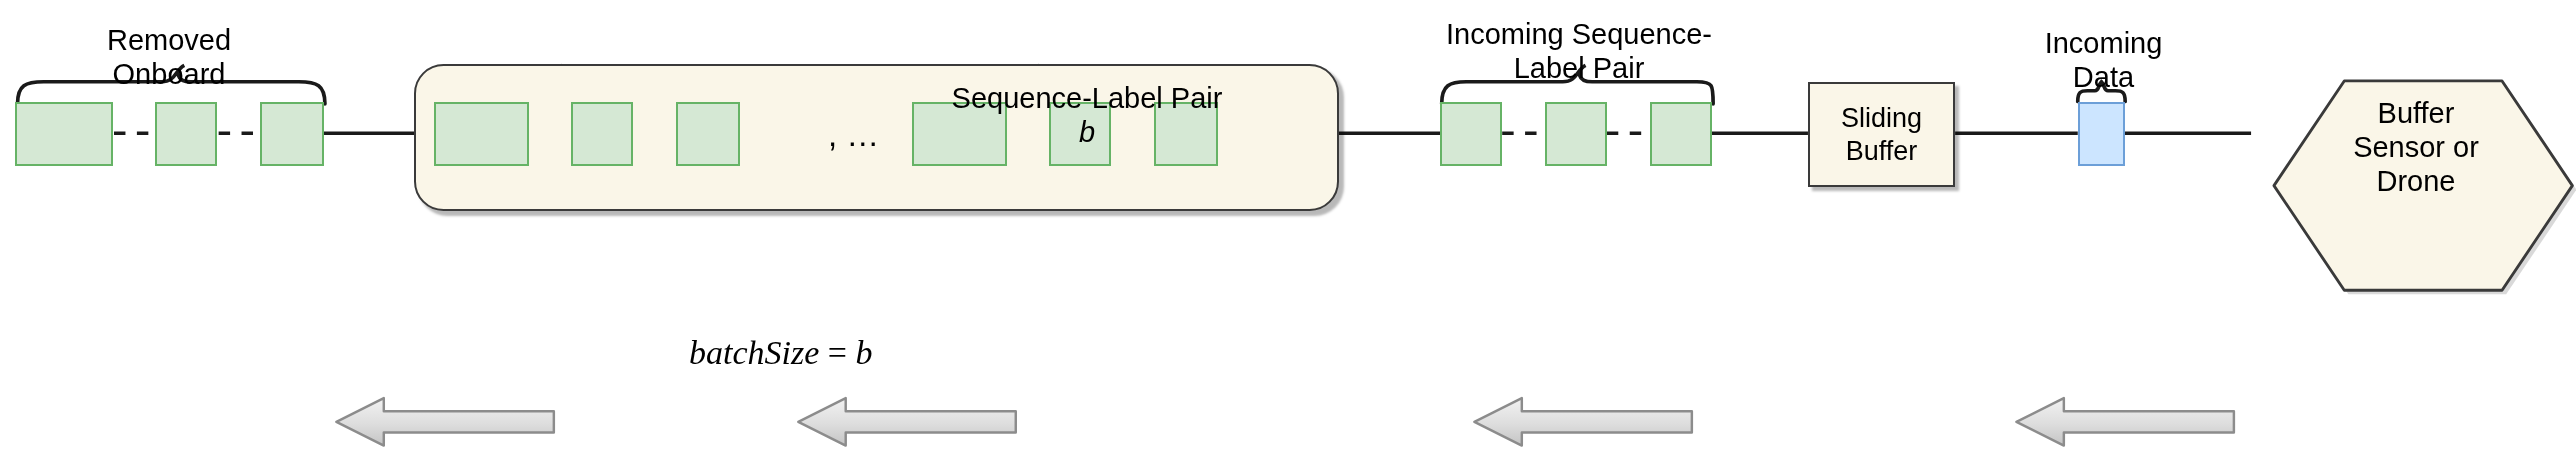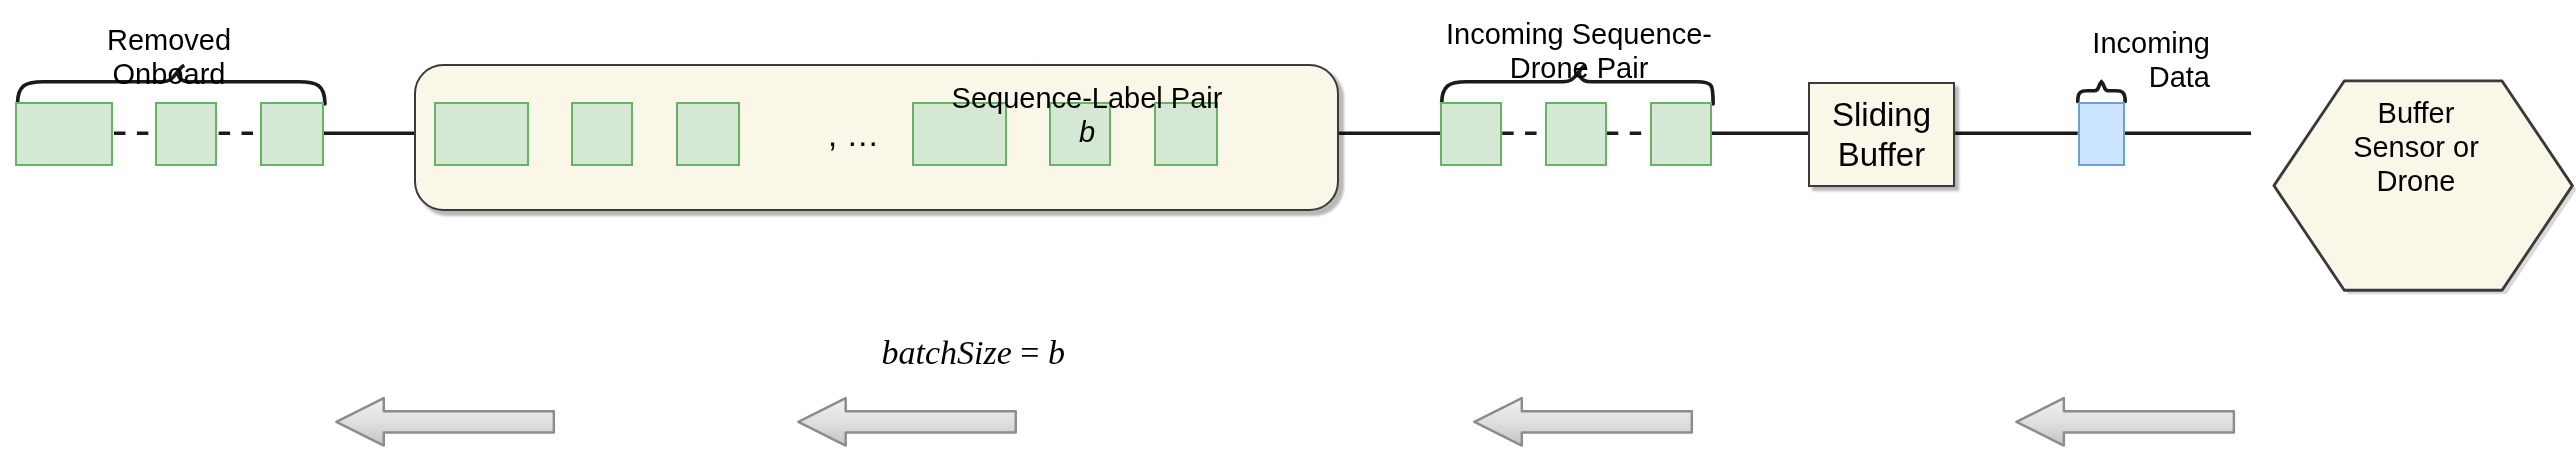--- a/index.html
+++ b/index.html
@@ -31,21 +31,21 @@
   }
   .lbl-plain {
     font-size: 29px;
   }
   .math {
     position: absolute;
     font-family: "Liberation Serif", serif;
     font-style: italic;
     font-size: 34px;
     color: #000000;
-    text-align: right;
+    text-align: left;
     white-space: nowrap;
   }
   .math .num { font-style: normal; }
   .math .eq  { font-style: normal; }
 
   
   .cell {
     position: absolute;
     background: #d5e8d4;
     border: 2.5px solid #66b366;
@@ -70,21 +70,21 @@
   .proc-box {
     position: absolute;
     background: #faf6e8;
     border: 2.5px solid #3a3a3a;
     box-sizing: border-box;
     box-shadow: 4.1px 4.1px 2.5px rgba(0,0,0,0.28);
     display: flex;
     align-items: center;
     justify-content: center;
     text-align: center;
-    font-size: 33px;
+    font-size: 27px;
     line-height: 1.2;
     white-space: pre-line;
     color: #000;
   }
   svg.overlay {
     position: absolute;
     left: 0;
     top: 0;
     width: 2576px;
     height: 466px;
@@ -217,23 +217,23 @@
 Onboard</div>
 
 
   <div class="lbl lbl-plain" style="left:948px; top:47px; width:278px;">
     <span>Sequence-Label Pair </span><em>b</em>
   </div>
 
   <div class="comma" style="left:828px; top:116px;">, …</div>
 
   <div class="lbl lbl-plain" style="left:1407px; top:17px; width:344px;">Incoming Sequence-
-Drone Pair</div>
-
-  <div class="lbl lbl-plain" style="left:1997px; top:26px; width:213px;text-align:right;">Incoming
+Label Pair</div>
+
+  <div class="lbl lbl-plain" style="left:1997px; top:26px; width:213px;">Incoming
 Data</div>
 
   <div class="math" style="left:689px; top:334px; width:376px;">
     <span>batchSize</span><span class="eq"> = </span><span>b</span>
   </div>
 
 
 </div>
 
 

